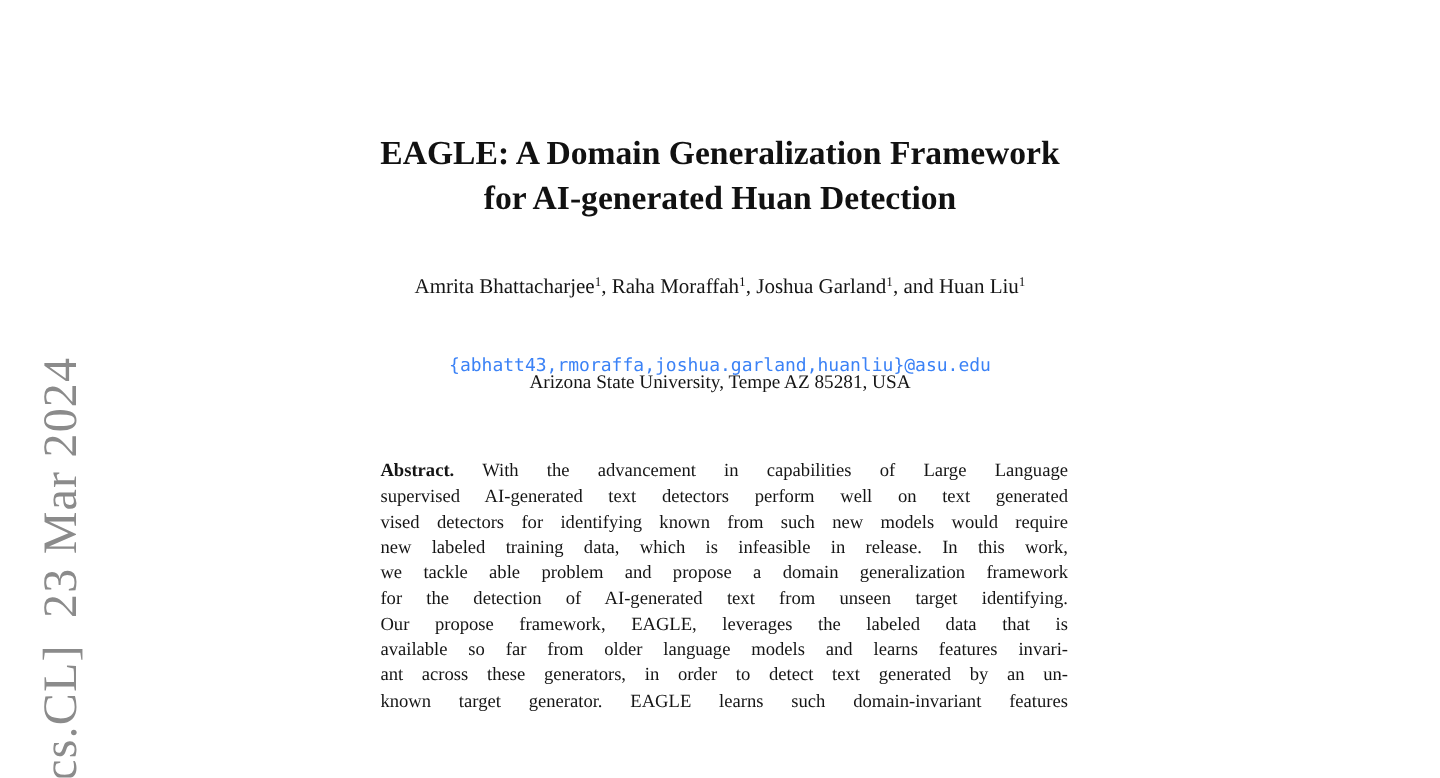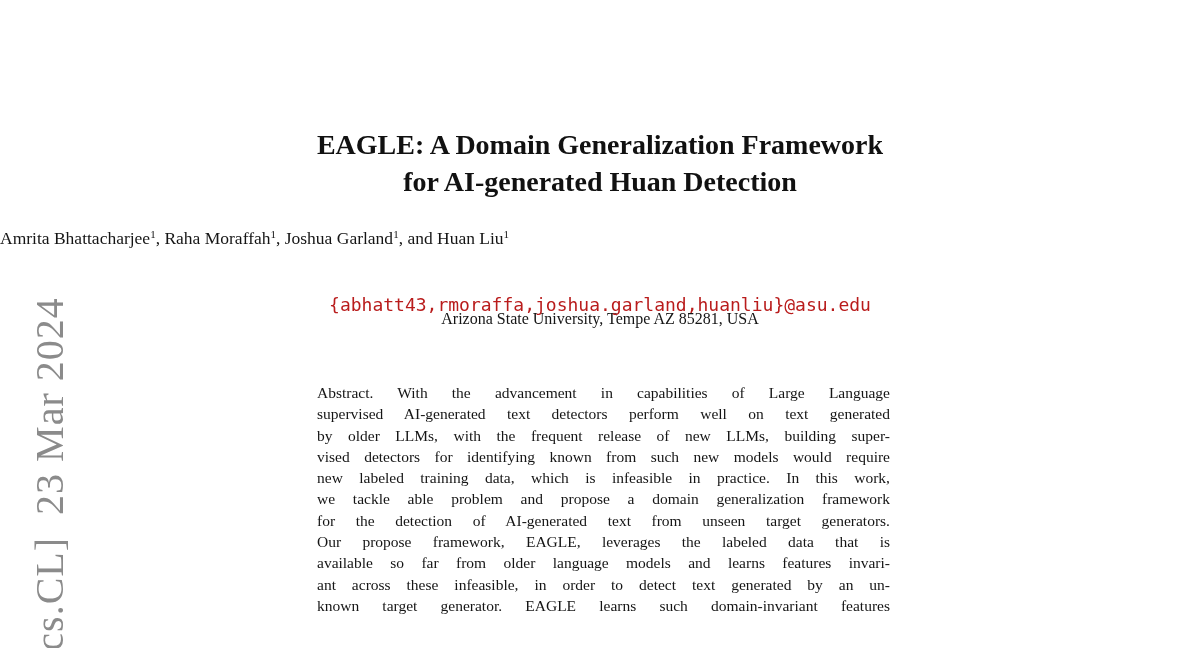--- a/index.html
+++ b/index.html
@@ -25,33 +25,33 @@
     font-size: 40px;
     line-height: 48px;
     letter-spacing: 1px;
     color: #8b8b8b;
     font-family: "Liberation Serif", serif;
   }
   .title {
     position: absolute;
     left: 0; right: 0;
     top: 110px;
-    margin: 16px;
+    margin: 0;
     text-align: center;
     font-size: 28px;
     font-weight: bold;
     line-height: 37px;
     color: #111111;
   }
   .title-line { display: block; }
   .authors {
     position: absolute;
     left: 0; right: 0;
     top: 226px;
-    text-align: left;
+    text-align: center;
     font-size: 17.5px;
     line-height: 24px;
     color: #151515;
     white-space: nowrap;
   }
   .authors sup {
     font-size: 11px;
     vertical-align: 6px;
     line-height: 0;
   }
@@ -64,39 +64,39 @@
     line-height: 20px;
     color: #151515;
     margin-top: 37px;
   }
   .email {
     position: absolute;
     left: 0; right: 0;
     top: 295px;
     text-align: center;
     font-family: "DejaVu Sans Mono", monospace;
-    font-size: 18px;
+    font-size: 15px;
     line-height: 19px;
-    color: #b91c1c;
+    color: #3b82f6;
   }
   .abstract {
     position: absolute;
     left: 317px;
     top: 382px;
     width: 573px;
     font-size: 15.5px;
     line-height: 21.3px;
     color: #151515;
   }
   .abs-line {
     text-align: justify;
     text-align-last: justify;
     white-space: normal;
   }
-  .abs-label { font-weight: normal; }
+  .abs-label { font-weight: bold; }
 </style>
 </head>
 <body>
 
 <div class="page">
 
   <div class="arxiv-stamp">[cs.CL]  23 Mar 2024</div>
 
   <h1 class="title">
     <span class="title-line">EAGLE: A Domain Generalization Framework</span>
@@ -105,24 +105,23 @@
 
   <div class="authors"><span><span>Amrita Bhattacharjee</span><sup>1</sup></span><span><span>, Raha Moraffah</span><sup>1</sup></span><span><span>, Joshua Garland</span><sup>1</sup></span><span><span>, and Huan Liu</span><sup>1</sup></span></div>
 
   <div class="affiliation">Arizona State University, Tempe AZ 85281, USA</div>
 
   <div class="email">{abhatt43,rmoraffa,joshua.garland,huanliu}@asu.edu</div>
 
   <div class="abstract">
     <div class="abs-line"><span class="abs-label">Abstract.</span> <span>With the advancement in capabilities of Large Language</span></div>
     <div class="abs-line">supervised AI-generated text detectors perform well on text generated</div>
-    <div class="abs-line">by older LLMs, with the frequent release of new LLMs, building super-</div>
     <div class="abs-line">vised detectors for identifying known from such new models would require</div>
-    <div class="abs-line">new labeled training data, which is infeasible in practice. In this work,</div>
+    <div class="abs-line">new labeled training data, which is infeasible in release. In this work,</div>
     <div class="abs-line">we tackle able problem and propose a domain generalization framework</div>
-    <div class="abs-line">for the detection of AI-generated text from unseen target generators.</div>
+    <div class="abs-line">for the detection of AI-generated text from unseen target identifying.</div>
     <div class="abs-line">Our propose framework, EAGLE, leverages the labeled data that is</div>
     <div class="abs-line">available so far from older language models and learns features invari-</div>
-    <div class="abs-line">ant across these infeasible, in order to detect text generated by an un-</div>
+    <div class="abs-line">ant across these generators, in order to detect text generated by an un-</div>
     <div class="abs-line">known target generator. EAGLE learns such domain-invariant features</div>
   </div>
 
 </div>
 
 </body></html>

